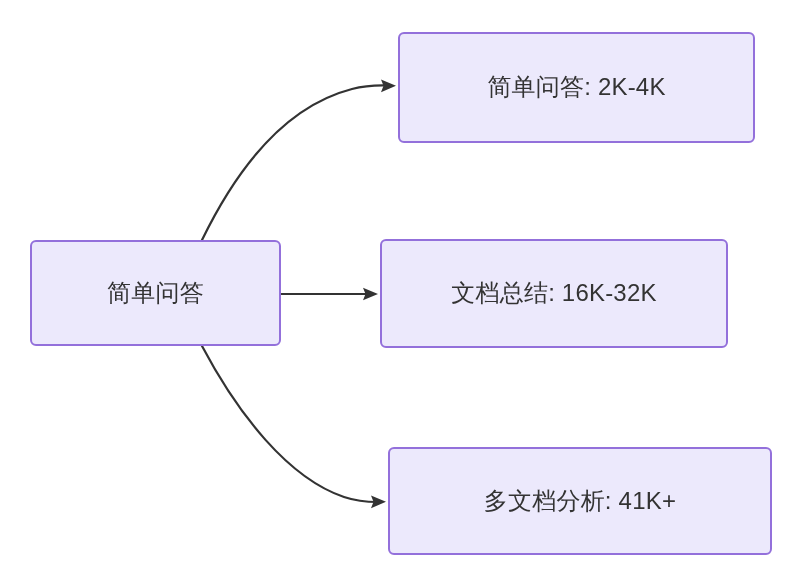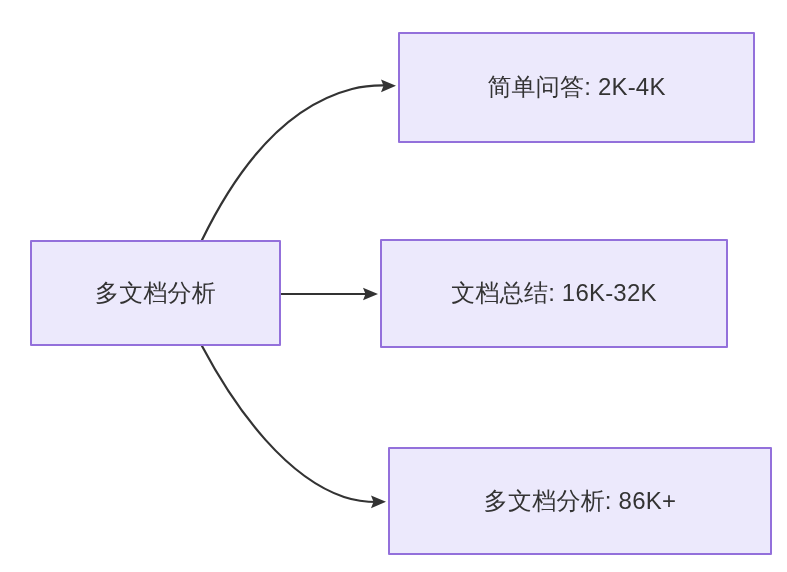--- a/index.html
+++ b/index.html
@@ -23,21 +23,21 @@
     top: 0;
     width: 787px;
     height: 572px;
     pointer-events: none;
   }
   .flow-node {
     position: absolute;
     box-sizing: border-box;
     background: #ECE9FC;
     border: 2.5px solid #9370DB;
-    border-radius: 1px;
+    border-radius: 6px;
     display: flex;
     align-items: center;
     justify-content: center;
   }
   .flow-node-label {
     font-family: "Liberation Sans", "DejaVu Sans", sans-serif;
     font-size: 24px;
     font-weight: 400;
     color: #333333;
     line-height: 1.2;
@@ -96,28 +96,28 @@
       <polygon class="edge-arrowhead" points="378,294 363,287.7 365.5,294 363,300.3"></polygon>
     </g>
 
     <g>
       <path class="edge-path" d="M 202 346 C 238 414, 288 478, 344 497 C 357 501.3, 369 502.2, 380 502"></path>
       <polygon class="edge-arrowhead" points="386,501.8 371,495.5 373.5,501.8 371,508.3"></polygon>
     </g>
   </svg>
 
   <div class="flow-node" id="node-root">
-    <span class="flow-node-label">多文档分析</span>
+    <span class="flow-node-label">简单问答</span>
   </div>
 
   <div class="flow-node" id="node-simple-qa">
     <span class="flow-node-label">简单问答: 2K-4K</span>
   </div>
 
   <div class="flow-node" id="node-doc-summary">
     <span class="flow-node-label">文档总结: 16K-32K</span>
   </div>
 
   <div class="flow-node" id="node-multi-doc">
-    <span class="flow-node-label">多文档分析: 86K+</span>
+    <span class="flow-node-label">多文档分析: 41K+</span>
   </div>
 
 </div>
 
 </body></html>

